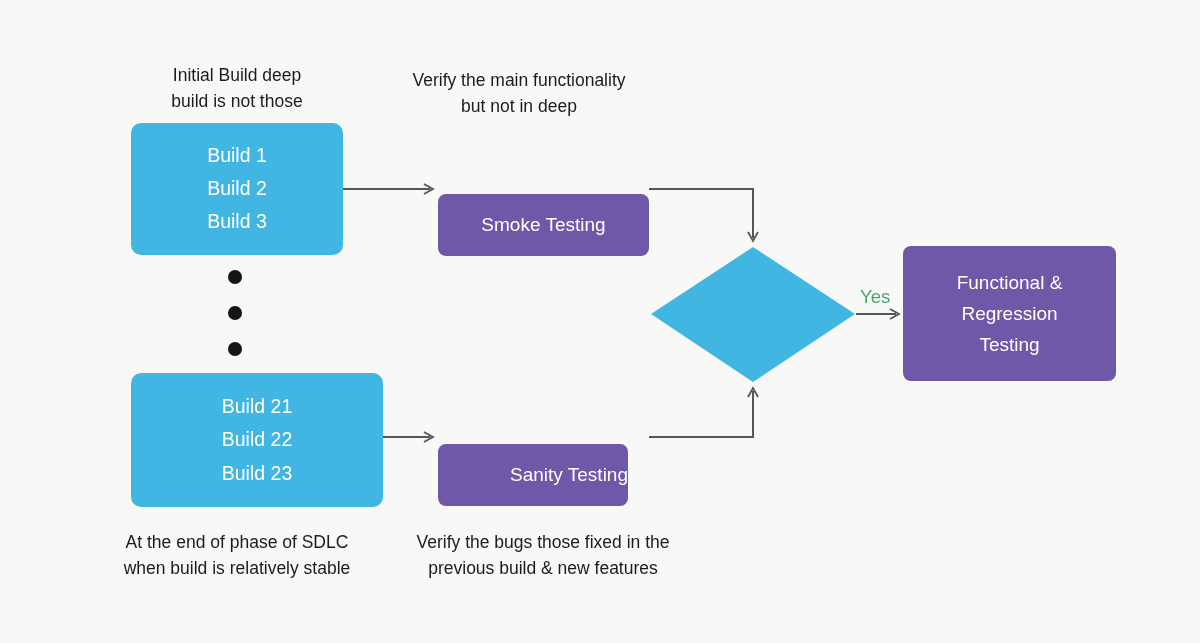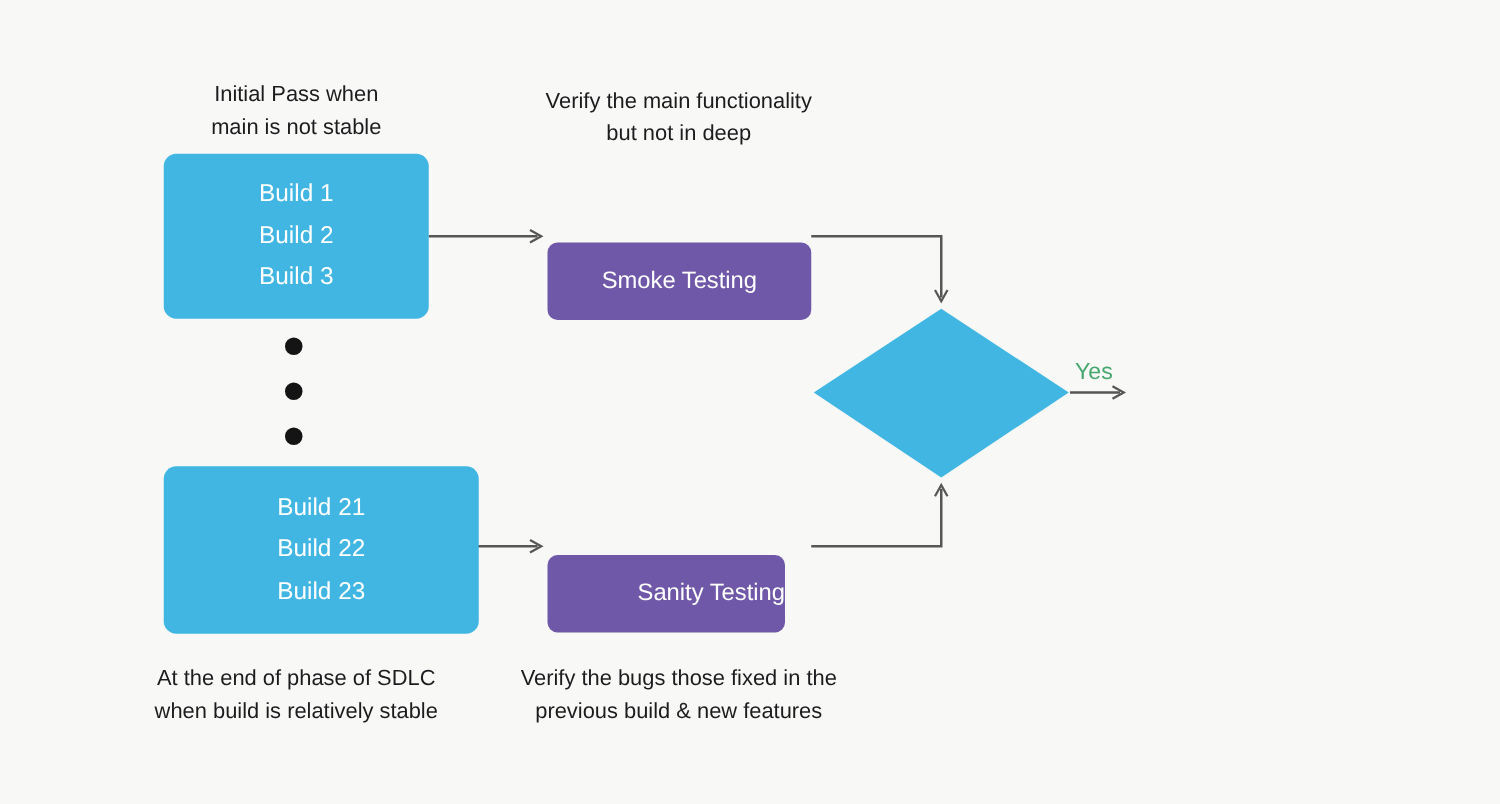--- a/index.html
+++ b/index.html
@@ -98,25 +98,25 @@
     <path class="head" d="M 890 309 L 899 314 L 890 319"></path>
 
     <polygon class="diamond" points="753,247 855,314 753,382 651,314"></polygon>
 
     <circle class="dot" cx="235" cy="277" r="7"></circle>
     <circle class="dot" cx="235" cy="313" r="7"></circle>
     <circle class="dot" cx="235" cy="349" r="7"></circle>
   </svg>
 
   <div class="abs caption" style="left:97px;top:62px;width:280px;">
-    <div>Initial Pass when</div>
-    <div>main is not stable</div>
+    <div>Initial Build deep</div>
+    <div>build is not those</div>
   </div>
 
-  <div class="abs caption" style="left:403px;top:67px;width:280px;text-align:center;">
+  <div class="abs caption" style="left:379px;top:67px;width:280px;text-align:center;">
     <div>Verify the main functionality</div>
     <div>but not in deep</div>
   </div>
 
   <div class="abs caption" style="left:77px;top:529px;width:320px;">
     <div>At the end of phase of SDLC</div>
     <div>when build is relatively stable</div>
   </div>
 
   <div class="abs caption" style="left:383px;top:529px;width:320px;">
@@ -140,14 +140,19 @@
     <div>Build 23</div>
   </div>
 
   <div class="abs node purple test-box" style="left:438px;top:406px;width:190px;height:62px;align-items:flex-end;">
     <div>Sanity Testing</div>
   </div>
 
 
   <div class="abs yes-label" style="left:860px;top:286px;">Yes</div>
 
+  <div class="abs node purple func-box" style="left:903px;top:246px;width:213px;height:135px;">
+    <div>Functional &amp;</div>
+    <div>Regression</div>
+    <div>Testing</div>
+  </div>
 
 </div>
 
 </body></html>

